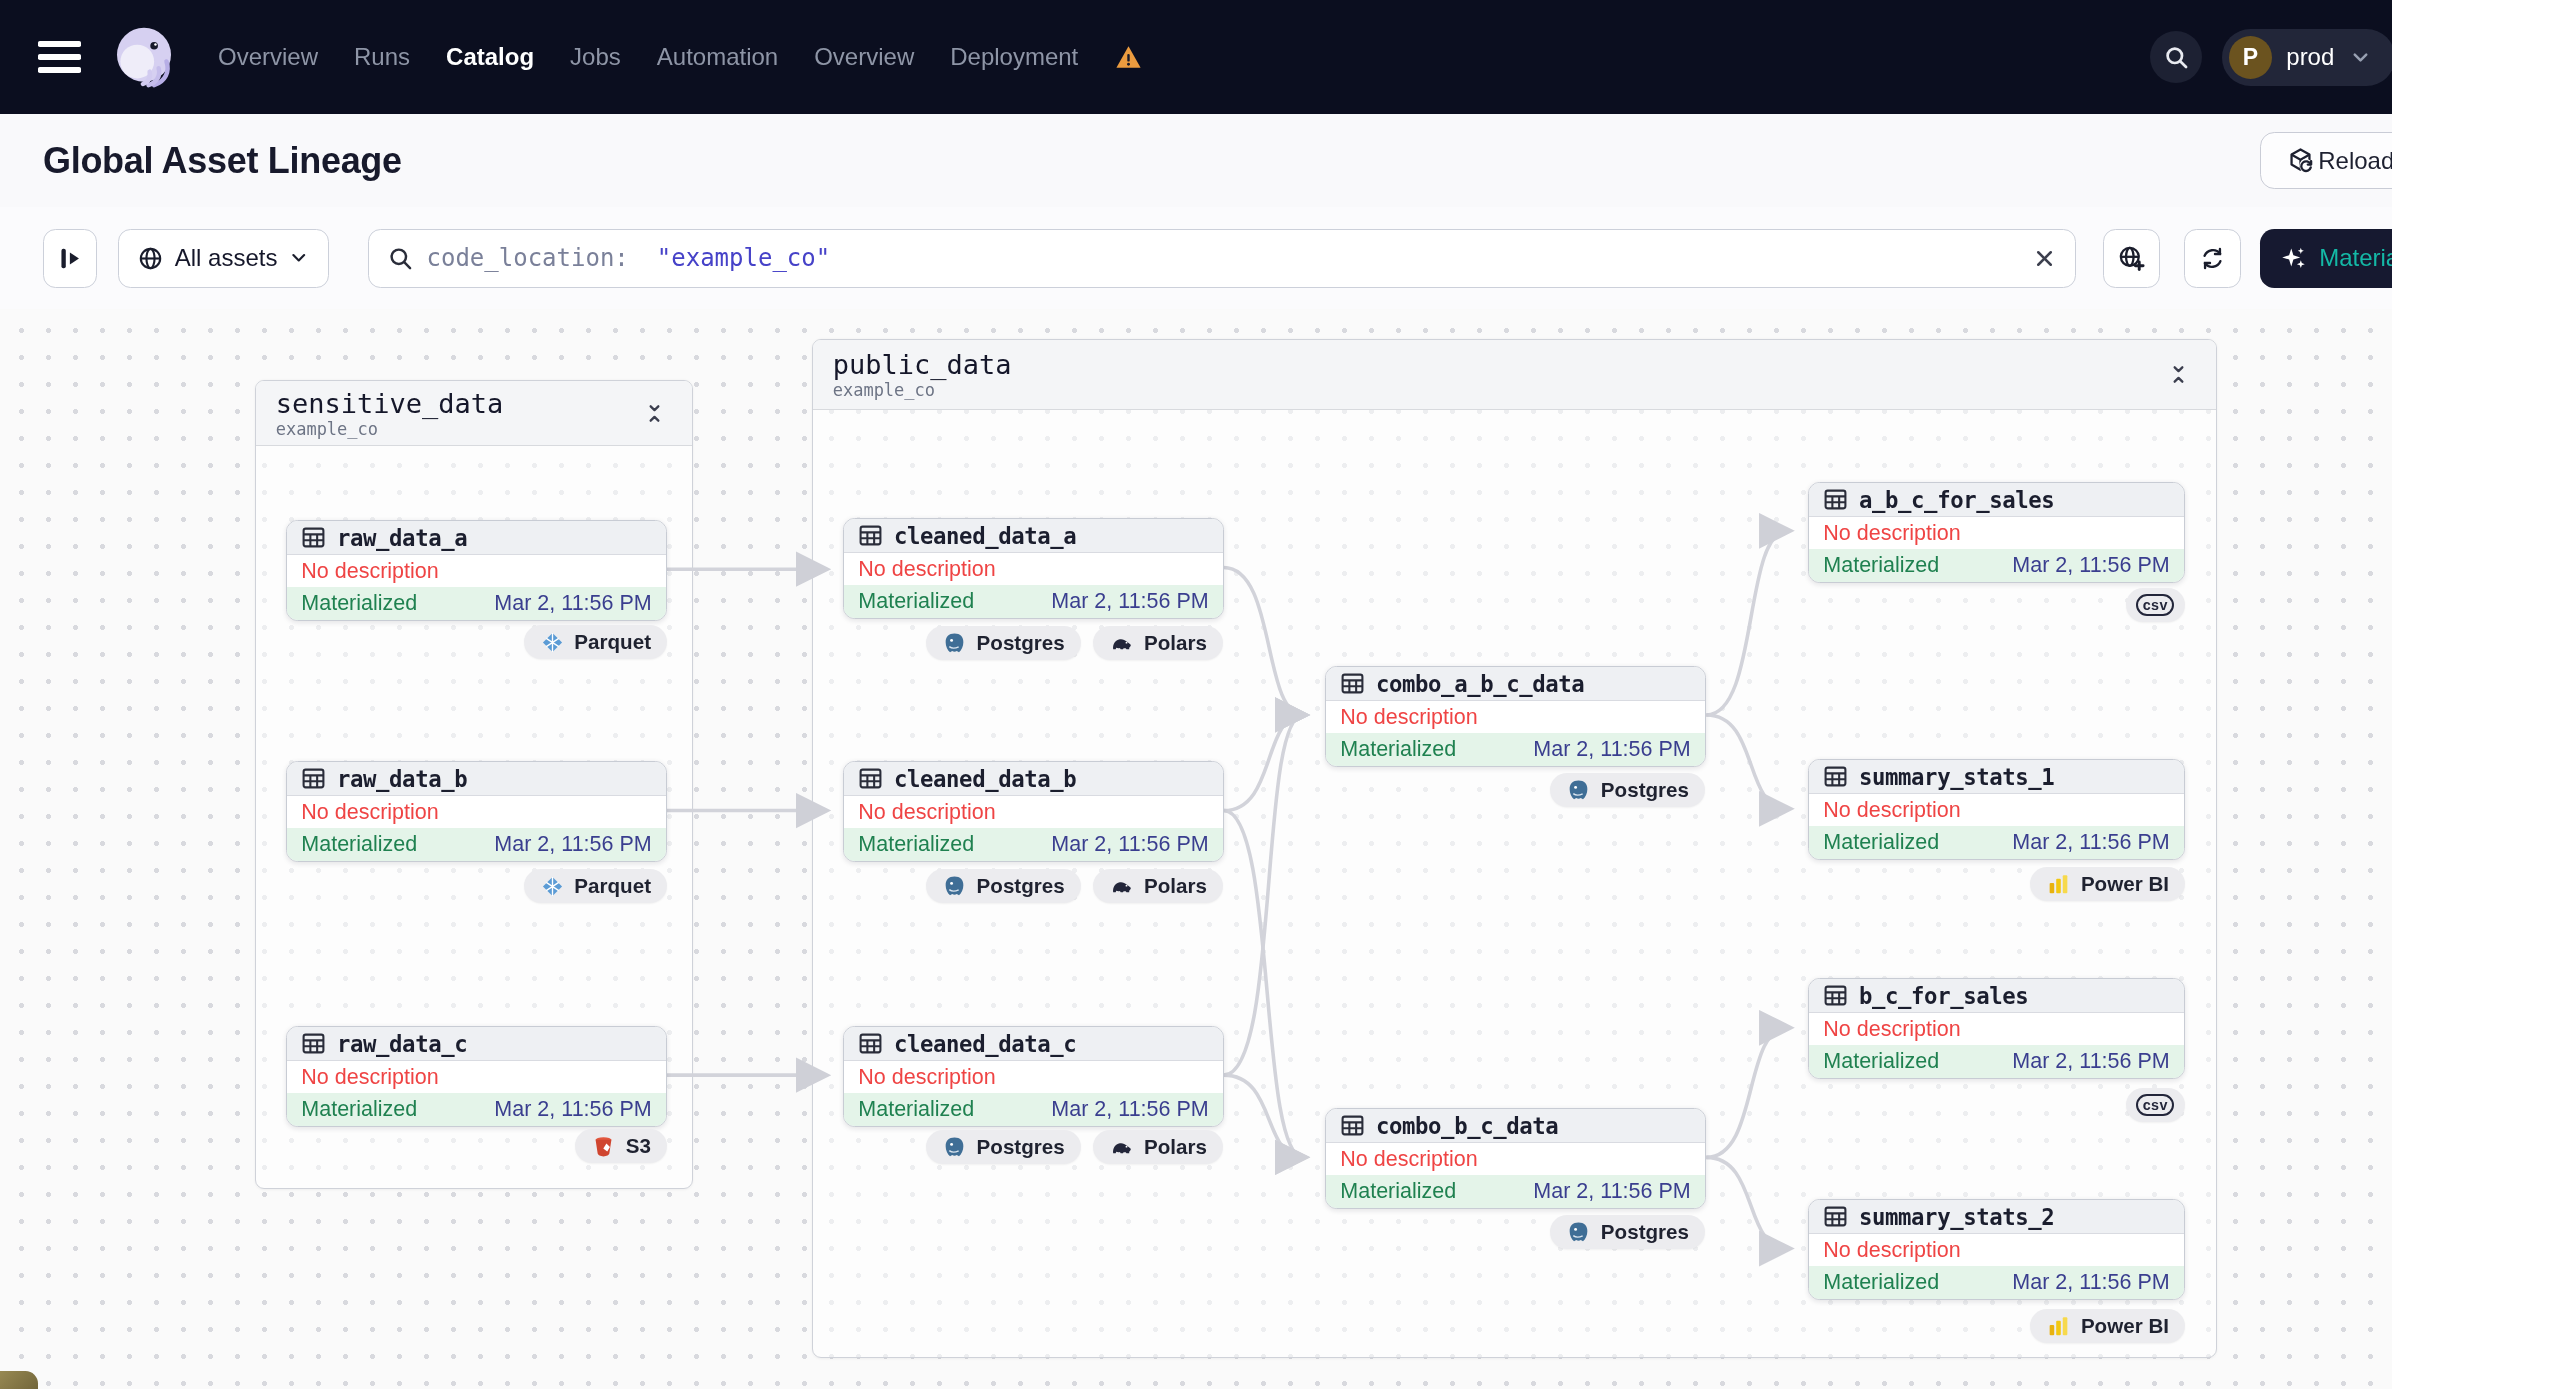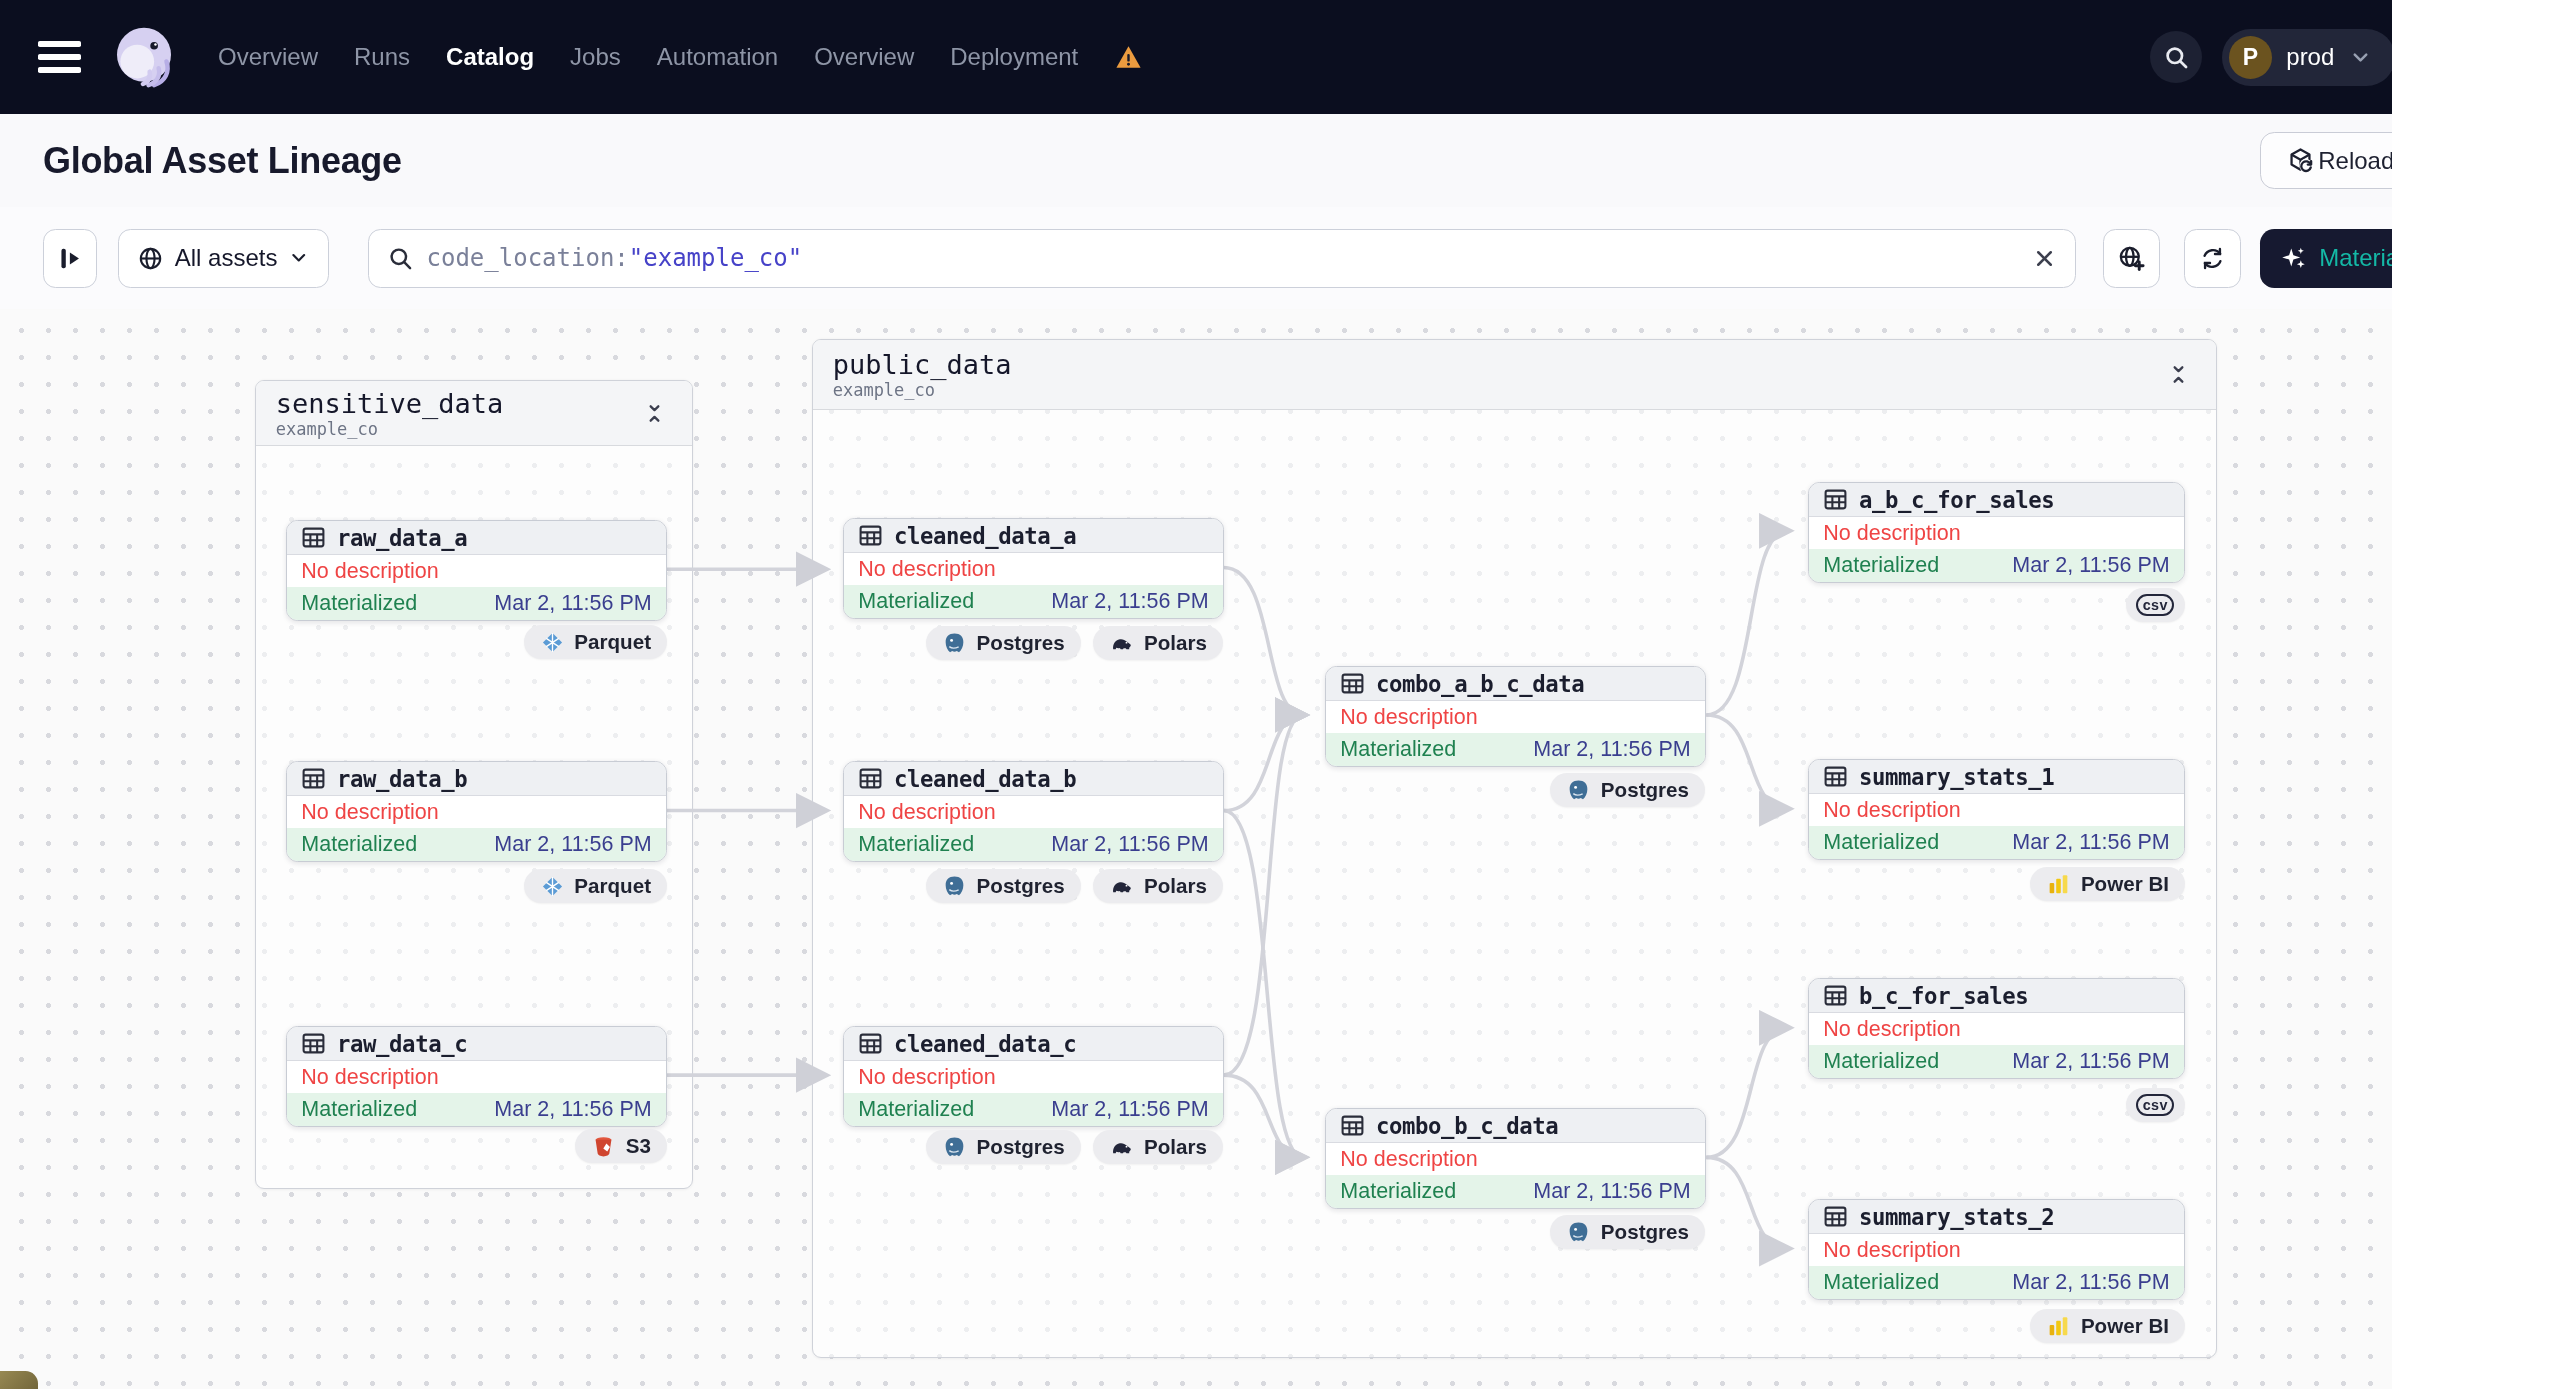--- a/index.html
+++ b/index.html
@@ -1,17 +1,17 @@
 <!DOCTYPE html>
 <html style="font-size:14.3px"><head>
 <meta charset="utf-8">
 <style>
   html,body{margin:0;padding:0;background:#fff;font-family:"Liberation Sans",sans-serif;}
   .page{position:relative;width:2392px;height:1389px;overflow:hidden;}
-  .mono{font-family:"DejaVu Sans Mono",monospace;}
+  .mono{font-family:"DejaVu Sans Mono",monospace;gap:28px;}
 
   
   .navbar{position:absolute;left:0;top:0;width:2576px;height:114px;background:#0b0e1f;display:flex;align-items:center;}
   .hamburger{margin-left:38px;width:43px;height:32px;display:flex;flex-direction:column;justify-content:space-between;cursor:pointer;}
   .hamburger div{height:6.3px;background:#fff;border-radius:1.8px;}
   .logo{margin-left:27px;width:72px;height:72px;}
   .nav-links{display:flex;align-items:center;margin-left:38px;gap:36px;}
   .nav-link{font-size:24px;font-weight:500;color:#8e95a6;cursor:pointer;}
   .nav-link.active{color:#ffffff;font-weight:700;}
   .nav-warning{display:flex;align-items:center;gap:36px;}

